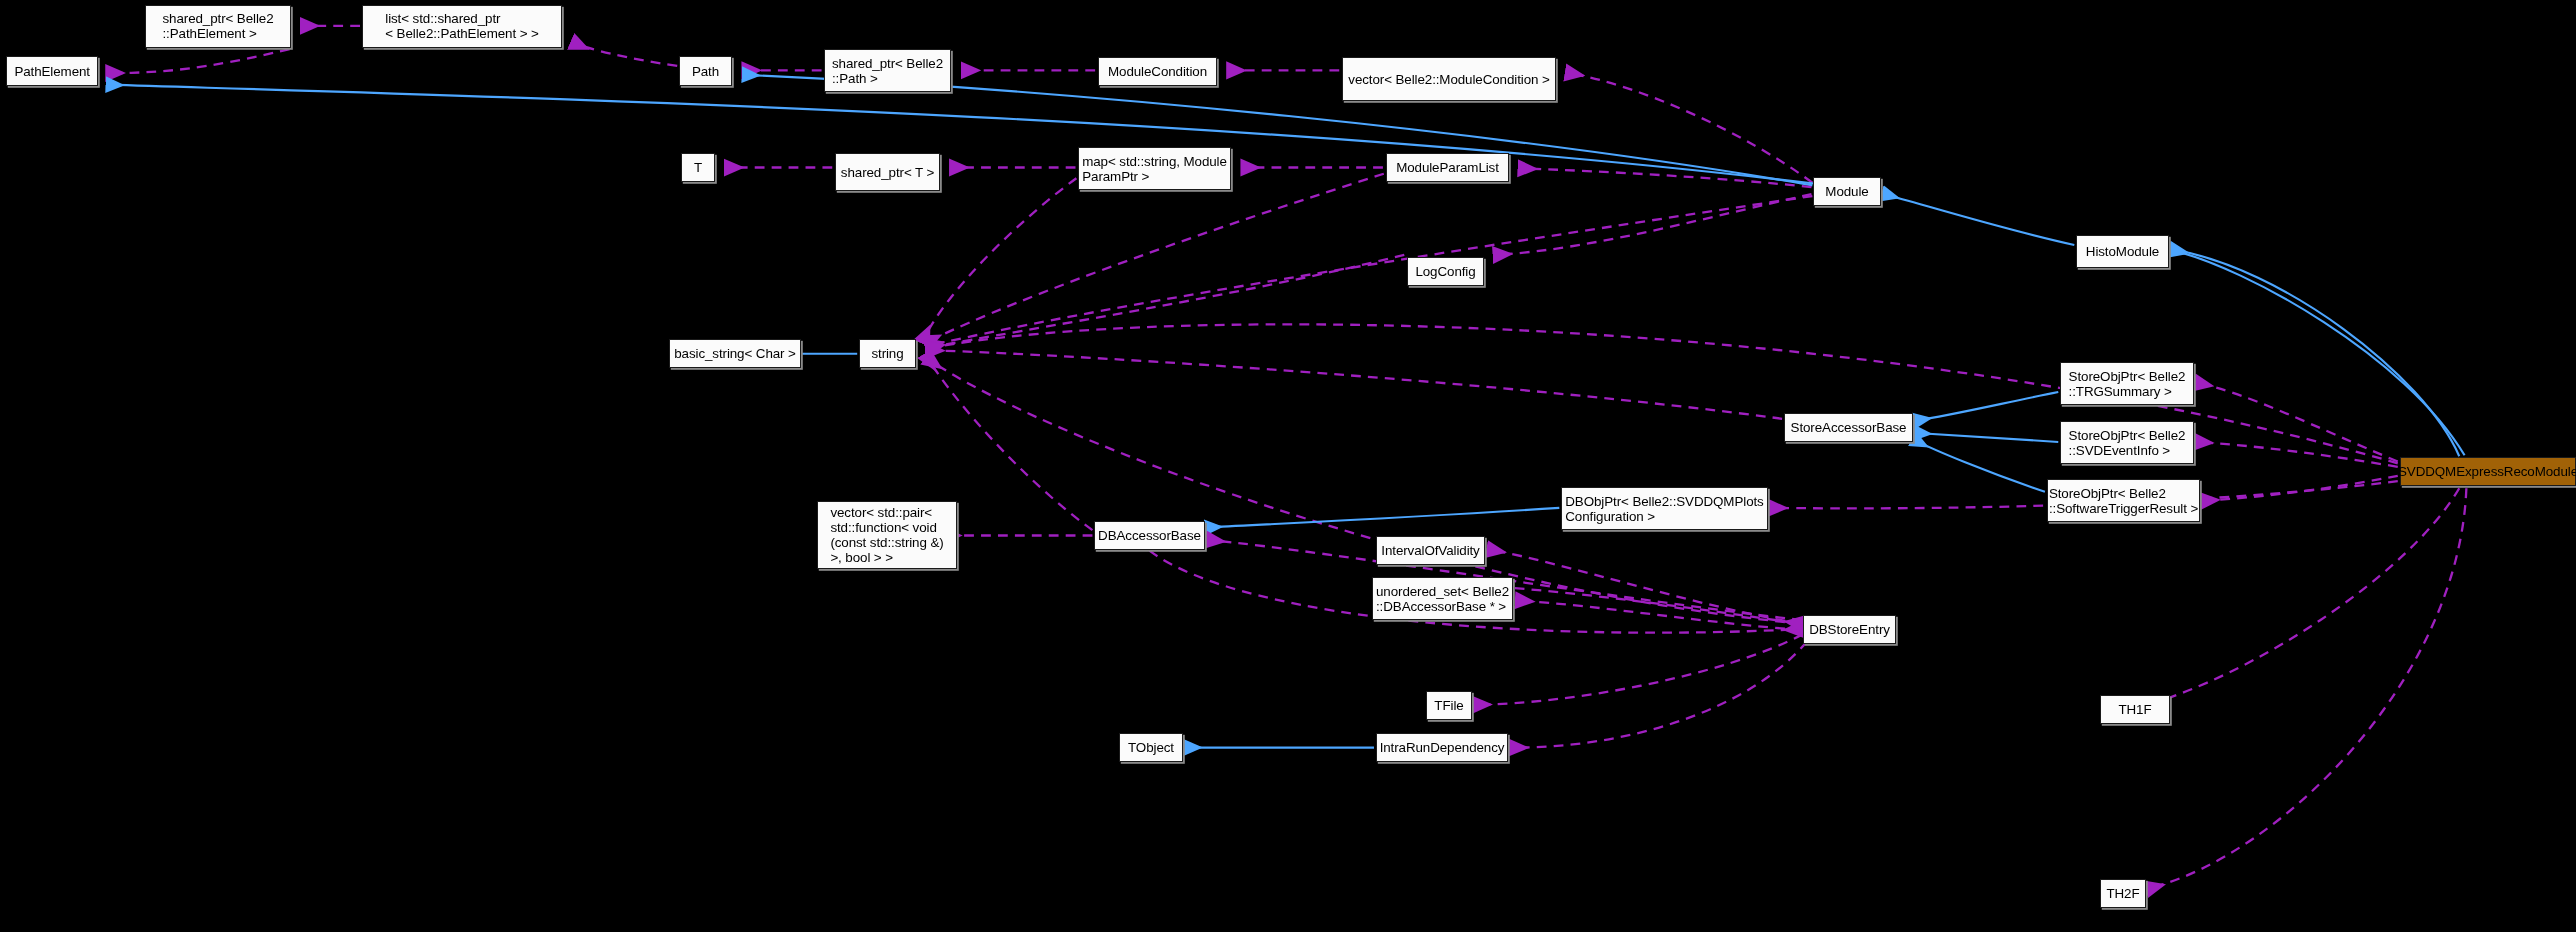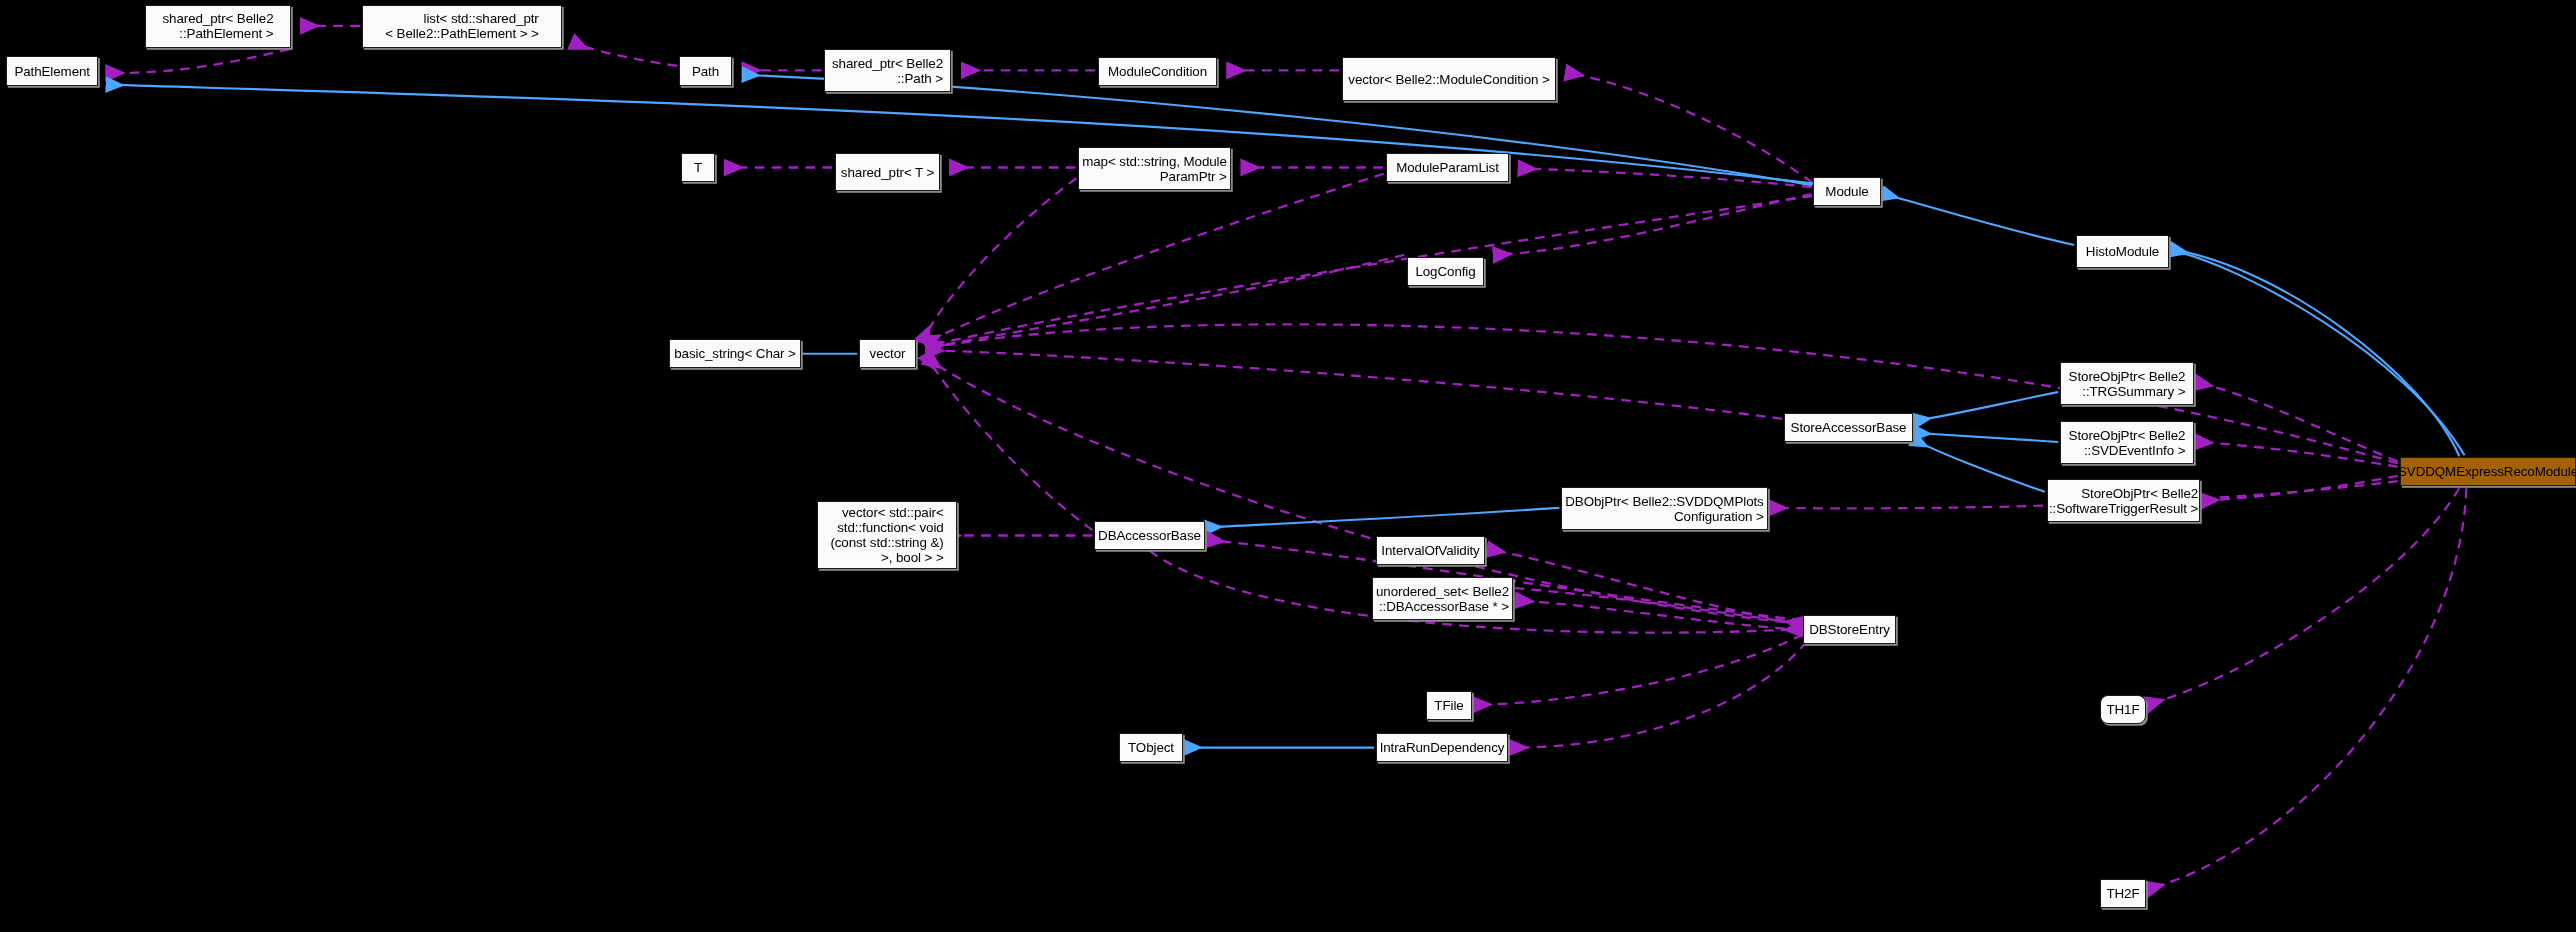--- a/index.html
+++ b/index.html
@@ -15,21 +15,21 @@
   .node{
     position:absolute;
     box-sizing:border-box;
     background:#fbfbfb;
     border:0.9px solid #1a1a1a;
     box-shadow:1.8px 1.8px 0 0 #8a8a8a;
     color:#000;
     display:flex;
     align-items:center;
     justify-content:center;
-    text-align:right;
+    text-align:left;
     line-height:1.12;
     font-size:13.4px;
     letter-spacing:-0.1px;
     padding:1.8px 5.3px;
     white-space:pre;
     z-index:5;
   }
   .node.center{
     background:#a16207;
     border:0.9px solid #1a1a1a;
@@ -109,21 +109,21 @@
       <div class="node" style="left: 1342px; top: 57px; width: 214px; height: 44px;">vector&lt; Belle2::ModuleCondition &gt;</div>
       <div class="node" style="left: 681px; top: 153px; width: 34px; height: 28.5px;">T</div>
       <div class="node" style="left: 835px; top: 153px; width: 105px; height: 38px;">shared_ptr&lt; T &gt;</div>
       <div class="node" style="left: 1078px; top: 147px; width: 153px; height: 43px;">map&lt; std::string, Module
 ParamPtr &gt;</div>
       <div class="node" style="left: 1386px; top: 153px; width: 123px; height: 28.5px;">ModuleParamList</div>
       <div class="node" style="left: 1813px; top: 177px; width: 68px; height: 28.5px;">Module</div>
       <div class="node" style="left: 2076px; top: 235px; width: 93px; height: 33px;">HistoModule</div>
       <div class="node" style="left: 1407px; top: 241px; width: 77px; height: 28.5px; margin-top: 16px;">LogConfig</div>
       <div class="node" style="left: 636px; top: 339px; width: 132px; height: 28.5px; margin-left: 33px;">basic_string&lt; Char &gt;</div>
-      <div class="node" style="left: 859px; top: 339px; width: 57px; height: 28.5px;">vector</div>
+      <div class="node" style="left: 859px; top: 339px; width: 57px; height: 28.5px;">string</div>
       <div class="node" style="left: 1784px; top: 413px; width: 129px; height: 28.5px;">StoreAccessorBase</div>
       <div class="node" style="left: 2060px; top: 362px; width: 134px; height: 43px;">StoreObjPtr&lt; Belle2
 ::TRGSummary &gt;</div>
       <div class="node" style="left: 2060px; top: 421px; width: 134px; height: 43px;">StoreObjPtr&lt; Belle2
 ::SVDEventInfo &gt;</div>
       <div class="node" style="left: 2047px; top: 479px; width: 153px; height: 43px;">StoreObjPtr&lt; Belle2
 ::SoftwareTriggerResult &gt;</div>
       <div class="node center" style="left: 2400px; top: 457px; width: 176px; height: 28.5px;">SVDDQMExpressRecoModule</div>
       <div class="node" style="left: 817px; top: 501px; width: 140px; height: 68px;">vector&lt; std::pair&lt;
 std::function&lt; void
@@ -132,17 +132,17 @@
       <div class="node" style="left: 1094px; top: 521px; width: 111px; height: 28.5px;">DBAccessorBase</div>
       <div class="node" style="left: 1561px; top: 487px; width: 207px; height: 43px;">DBObjPtr&lt; Belle2::SVDDQMPlots
 Configuration &gt;</div>
       <div class="node" style="left: 1376px; top: 536px; width: 109px; height: 28.5px;">IntervalOfValidity</div>
       <div class="node" style="left: 1372px; top: 577px; width: 141px; height: 43px;">unordered_set&lt; Belle2
 ::DBAccessorBase * &gt;</div>
       <div class="node" style="left: 1803px; top: 615px; width: 93px; height: 29px;">DBStoreEntry</div>
       <div class="node" style="left: 1426px; top: 691px; width: 46px; height: 28.5px;">TFile</div>
       <div class="node" style="left: 1119px; top: 733px; width: 64px; height: 28.5px;">TObject</div>
       <div class="node" style="left: 1376px; top: 733px; width: 132px; height: 28.5px;">IntraRunDependency</div>
-      <div class="node" style="left: 2100px; top: 695px; width: 46px; height: 28.5px; border-radius: 8px;">TH1F</div>
+      <div class="node" style="left: 2100px; top: 695px; width: 70px; height: 28.5px;">TH1F</div>
       <div class="node" style="left: 2100px; top: 879px; width: 46px; height: 28.5px;">TH2F</div>
     </div>
 </div>
 
 
 </body></html>

